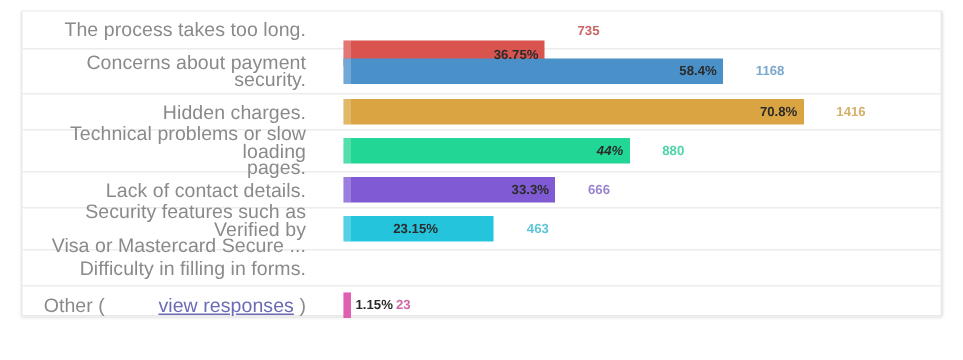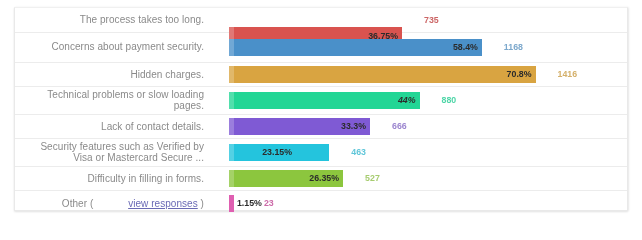--- a/index.html
+++ b/index.html
@@ -37,21 +37,21 @@
   .row:last-child {
     border-bottom: none;
   }
 
   .row-label {
     width: 214px;
     flex: 0 0 214px;
     box-sizing: border-box;
     padding-right: 25px;
     text-align: right;
-    font-size: 10px;
+    font-size: 13px;
     line-height: 11.5px;
     color: #8a8a8a;
     letter-spacing: 0.05px;
     white-space: pre-line;
   }
 
   .row-bararea {
     flex: 1 1 auto;
     position: relative;
     height: 100%;
@@ -110,21 +110,21 @@
   }
 </style>
 </head>
 <body>
 
 <div id="chart-panel">
   <div id="rows-container">
       <div class="row" style="height: 24.5px;">
         <div class="row-label">The process takes too long.</div>
         <div class="row-bararea">
-          <div class="bar" style="width: 173px; background: rgb(217, 83, 79); margin-top: 32px;">
+          <div class="bar" style="width: 134px; background: rgb(217, 83, 79); margin-top: 32px;">
             <div class="bar-sheen"></div>
             <span class="bar-pct">36.75%</span>
           </div>
           <span class="bar-count" style="color: rgb(204, 102, 102);">735</span>
         </div>
       </div>
       <div class="row" style="height: 30px;">
         <div class="row-label">Concerns about payment security.</div>
         <div class="row-bararea">
           <div class="bar" style="width: 252.872px; background: rgb(74, 144, 201);">
@@ -171,27 +171,20 @@
         <div class="row-bararea">
           <div class="bar" style="width: 100.239px; background: rgb(36, 196, 221); justify-content: center;">
             <div class="bar-sheen"></div>
             <span class="bar-pct">23.15%</span>
           </div>
           <span class="bar-count" style="color: rgb(95, 198, 217);">463</span>
         </div>
       </div>
       <div class="row" style="height: 24.5px;">
         <div class="row-label">Difficulty in filling in forms.</div>
-        <div class="row-bararea">
-          <div class="bar" style="width: 114.096px; background: rgb(140, 198, 62);">
-            <div class="bar-sheen"></div>
-            <span class="bar-pct">26.35%</span>
-          </div>
-          <span class="bar-count" style="color: rgb(167, 204, 112);">527</span>
-        </div>
       </div>
       <div class="row" style="height: 24.5px;">
         <div class="row-label"><span>Other (</span> <span class="link">view responses</span> <span>)</span></div>
         <div class="row-bararea">
           <div class="bar" style="width: 4.9795px; background: rgb(214, 51, 156);">
             <div class="bar-sheen"></div>
             <span class="bar-pct outside">1.15%</span>
           </div>
           <span class="bar-count offset-wide" style="color: rgb(204, 106, 168);">23</span>
         </div>

